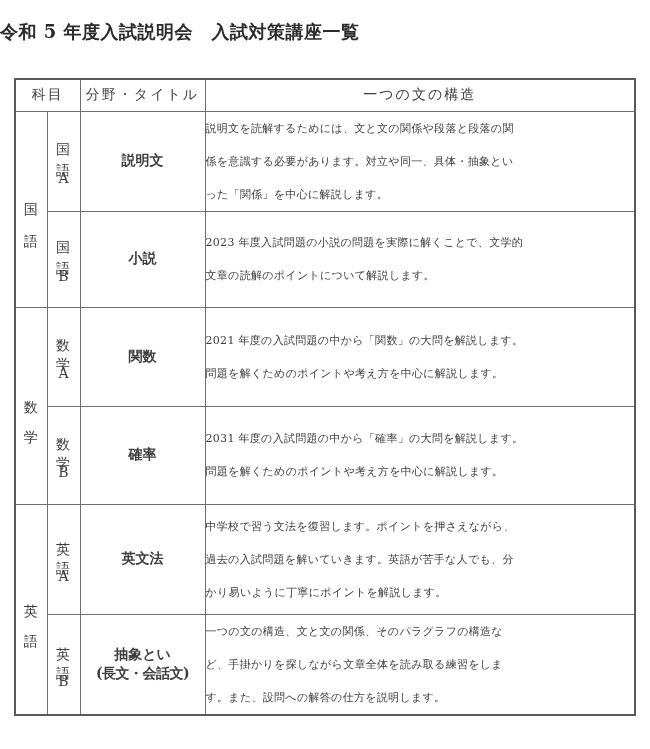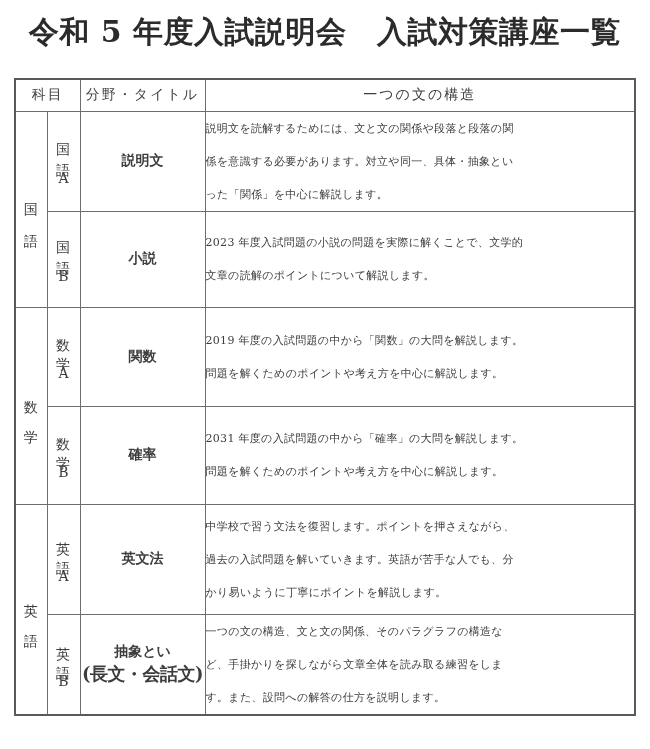--- a/index.html
+++ b/index.html
@@ -7,22 +7,21 @@
     padding: 0;
     width: 650px;
     height: 749px;
     background: #ffffff;
     font-family: "DejaVu Serif", "Liberation Serif", serif;
     color: #3d3d3d;
     overflow: hidden;
   }
   .page-title {
     margin-top: 16px;
-    text-align: center;
-    font-size: 30px;
+    font-size: 18px;
     font-weight: 600;
     letter-spacing: 0.5px;
     color: #2b2b2b;
     line-height: 32px;
   }
   table.course-table {
     margin: 30px auto 0 auto;
     width: 620px;
     border-collapse: collapse;
     table-layout: fixed;
@@ -65,21 +64,21 @@
     letter-spacing: 19px;
     transform: translateY(9px);
   }
   td.field-cell {
     text-align: center;
     vertical-align: middle;
     font-size: 14px;
     font-weight: bold;
   }
   .field-subtitle {
-    font-size: 18px;
+    font-size: 14px;
     letter-spacing: -0.5px;
     margin-top: 1px;
     white-space: nowrap;
   }
   .field-subtitle:empty { display: none; }
   td.desc-cell {
     vertical-align: middle;
     padding: 0 4px 0 6px;
   }
   .desc-text {
@@ -145,21 +144,21 @@
         <span class="vtext subject-label">数学</span>
       </td>
       <td class="course-cell">
         <span class="vtext course-label">数学A</span>
       </td>
       <td class="field-cell">
         <div>関数</div>
 
       </td>
       <td class="desc-cell">
-        <div class="desc-text">2019 年度の入試問題の中から「関数」の大問を解説します。
+        <div class="desc-text">2021 年度の入試問題の中から「関数」の大問を解説します。
 問題を解くためのポイントや考え方を中心に解説します。</div>
       </td>
     </tr>
 
     <tr class="row-4">
       <td class="course-cell">
         <span class="vtext course-label">数学B</span>
       </td>
       <td class="field-cell">
         <div>確率</div>

